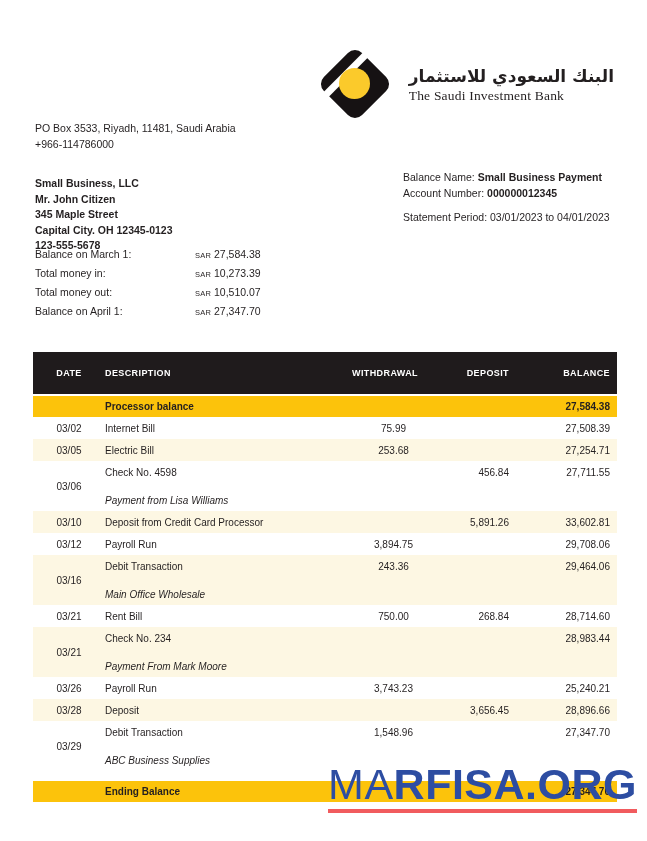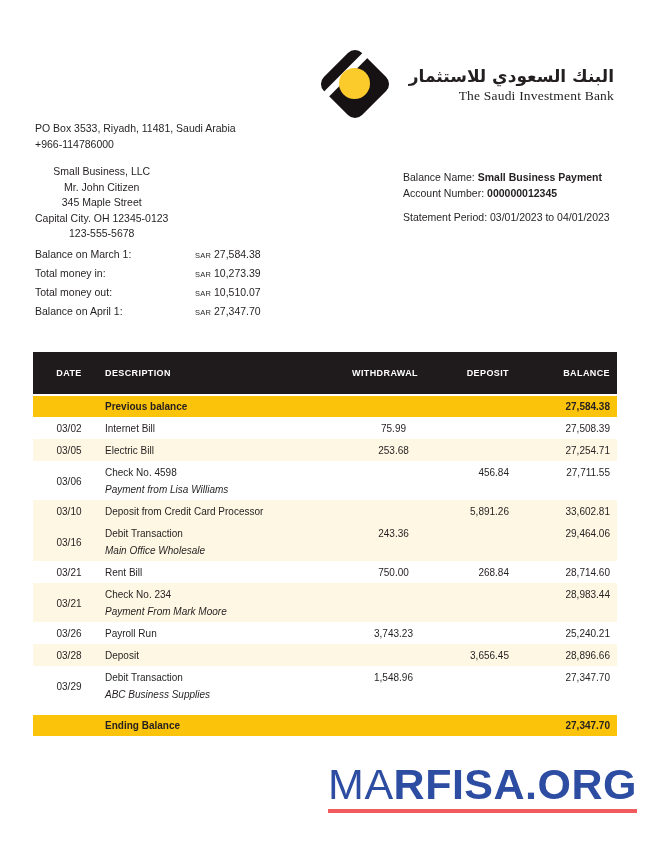--- a/index.html
+++ b/index.html
@@ -15,27 +15,27 @@
   html,body{background:#fff;}
   body{font-family:"Liberation Sans",sans-serif;color:var(--text);}
   .page{position:relative;width:647px;height:841px;background:#fff;overflow:hidden;margin:0 auto;}
 
   
   .bank-header{position:absolute;top:45px;right:33px;display:flex;align-items:center;gap:14px;}
   .logo-icon{position:relative;width:80px;height:78px;flex:0 0 auto;}
   .logo-diamond{position:absolute;left:13px;top:12px;width:54px;height:54px;background:#161213;border-radius:10px;transform:rotate(45deg);}
   .logo-stripe{position:absolute;left:2px;top:24px;width:62px;height:7px;background:#fff;transform:rotate(-45deg);}
   .logo-circle{position:absolute;left:24px;top:23px;width:31px;height:31px;border-radius:50%;background:var(--logo-yellow);}
-  .logo-text{text-align:right;}
+  .logo-text{}
   .bank-name-ar{font-size:17px;font-weight:bold;line-height:22px;direction:rtl;font-family:"DejaVu Sans",sans-serif;}
   .bank-name-en{font-family:"Liberation Serif",serif;font-size:13.5px;line-height:17px;letter-spacing:.2px;}
 
   
   .bank-address{position:absolute;top:121px;left:35px;font-size:10.5px;line-height:15.5px;}
-  .customer{position:absolute;top:164px;left:35px;font-size:10.5px;line-height:15.5px;font-weight:normal;text-align:center;}
+  .customer{position:absolute;top:176px;left:35px;font-size:10.5px;line-height:15.5px;font-weight:bold;}
   .account-info{position:absolute;top:170px;left:403px;font-size:10.5px;line-height:15.5px;}
   .account-info .val{font-weight:bold;}
   .period-line{margin-top:9px;}
 
   
   .summary{position:absolute;top:248px;left:35px;width:330px;}
   .summary-title{font-size:11.5px;font-weight:bold;letter-spacing:.2px;margin-bottom:12px;}
   .sum-row{display:flex;height:19px;font-size:10.5px;align-items:baseline;}
   .sum-label{width:160px;}
   .sum-value .cur{font-style:normal;font-size:7.5px;letter-spacing:.2px;}
@@ -48,21 +48,21 @@
   .th-date{text-align:center;}
   .th-desc,.th-wd{text-align:left;}
   .th-dep{text-align:right;padding-right:6px!important;}
   .th-bal{text-align:right;padding-right:7px!important;}
   .txn td{vertical-align:top;padding:5px 0 4px 0;line-height:13px;}
   .txn td.td-date{text-align:center;vertical-align:middle;}
   .txn td.td-wd{text-align:center;}
   .txn td.td-dep{text-align:right;padding-right:6px;}
   .txn td.td-bal{text-align:right;padding-right:7px;}
   tr.txn-row.alt{background:var(--row-cream);}
-  .desc-note{font-style:italic;margin-top:4px;}
+  .desc-note{font-style:italic;margin-top:15px;}
   tr.hl-row{background:var(--accent-yellow);font-weight:bold;}
   tr.hl-row td{padding:4px 0 4px 0;}
   tr.hl-row td.td-bal{padding-right:7px;}
   tr.prev-row{border-top:2px solid #fff;}
   tr.spacer-row td{height:10px;padding:0;background:#fff;}
 
   
   .footer-brand{position:absolute;top:761px;right:10px;text-align:right;}
   .brand-text{font-size:43px;line-height:46px;color:var(--brand-blue);letter-spacing:.5px;white-space:nowrap;}
   .brand-light{font-weight:400;}
@@ -140,21 +140,21 @@
           <th class="th-date">DATE</th>
           <th class="th-desc">DESCRIPTION</th>
           <th class="th-wd">WITHDRAWAL</th>
           <th class="th-dep">DEPOSIT</th>
           <th class="th-bal">BALANCE</th>
         </tr>
       </thead>
       <tbody id="txn-body">
         <tr class="hl-row prev-row">
           <td class="td-date"></td>
-          <td>Previous balance</td>
+          <td>Processor balance</td>
           <td class="td-wd"></td>
           <td class="td-dep"></td>
           <td class="td-bal">27,584.38</td>
         </tr>
 
       <tr class="txn-row">
             <td class="td-date">03/02</td>
             <td class="td-desc">
               <div class="desc-main">Internet Bill</div>
             </td>
@@ -182,20 +182,29 @@
             <td class="td-bal">27,711.55</td>
           </tr>
           <tr class="txn-row alt">
             <td class="td-date">03/10</td>
             <td class="td-desc">
               <div class="desc-main">Deposit from Credit Card Processor</div>
             </td>
             <td class="td-wd"></td>
             <td class="td-dep">5,891.26</td>
             <td class="td-bal">33,602.81</td>
+          </tr>
+          <tr class="txn-row">
+            <td class="td-date">03/12</td>
+            <td class="td-desc">
+              <div class="desc-main">Payroll Run</div>
+            </td>
+            <td class="td-wd">3,894.75</td>
+            <td class="td-dep"></td>
+            <td class="td-bal">29,708.06</td>
           </tr>
           <tr class="txn-row alt">
             <td class="td-date">03/16</td>
             <td class="td-desc">
               <div class="desc-main">Debit Transaction</div>
               <div class="desc-note">Main Office Wholesale</div>
             </td>
             <td class="td-wd">243.36</td>
             <td class="td-dep"></td>
             <td class="td-bal">29,464.06</td>

